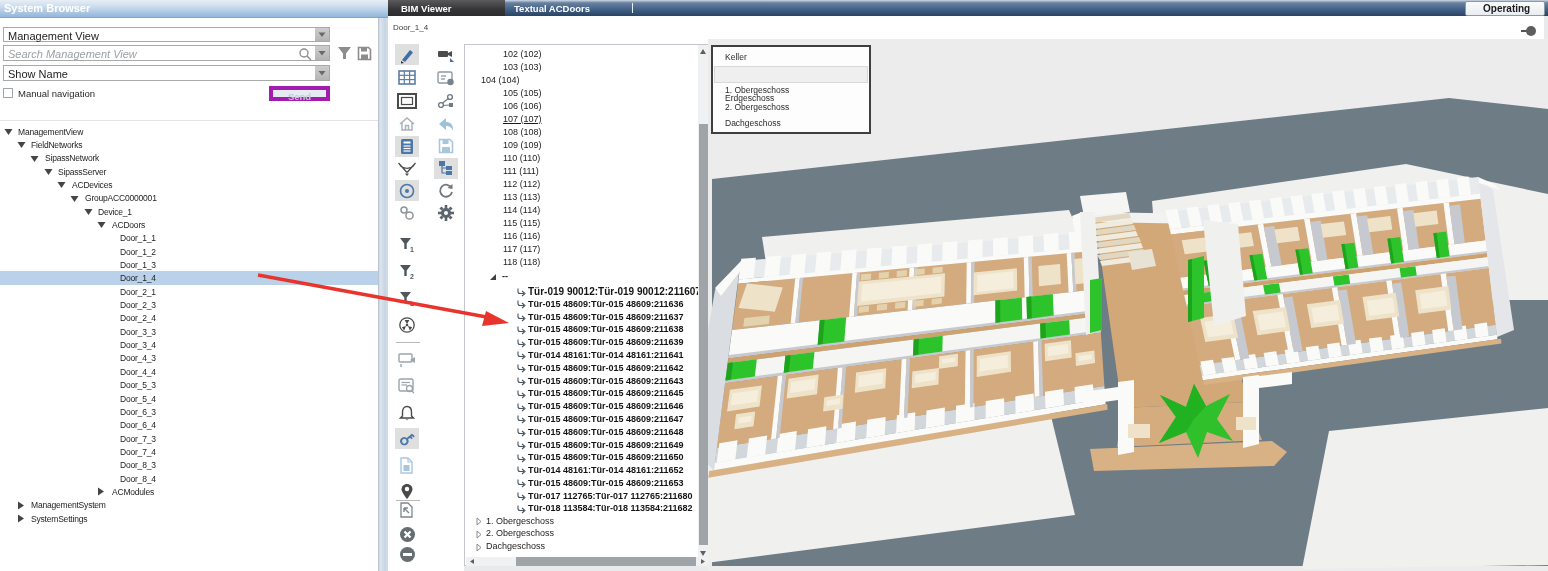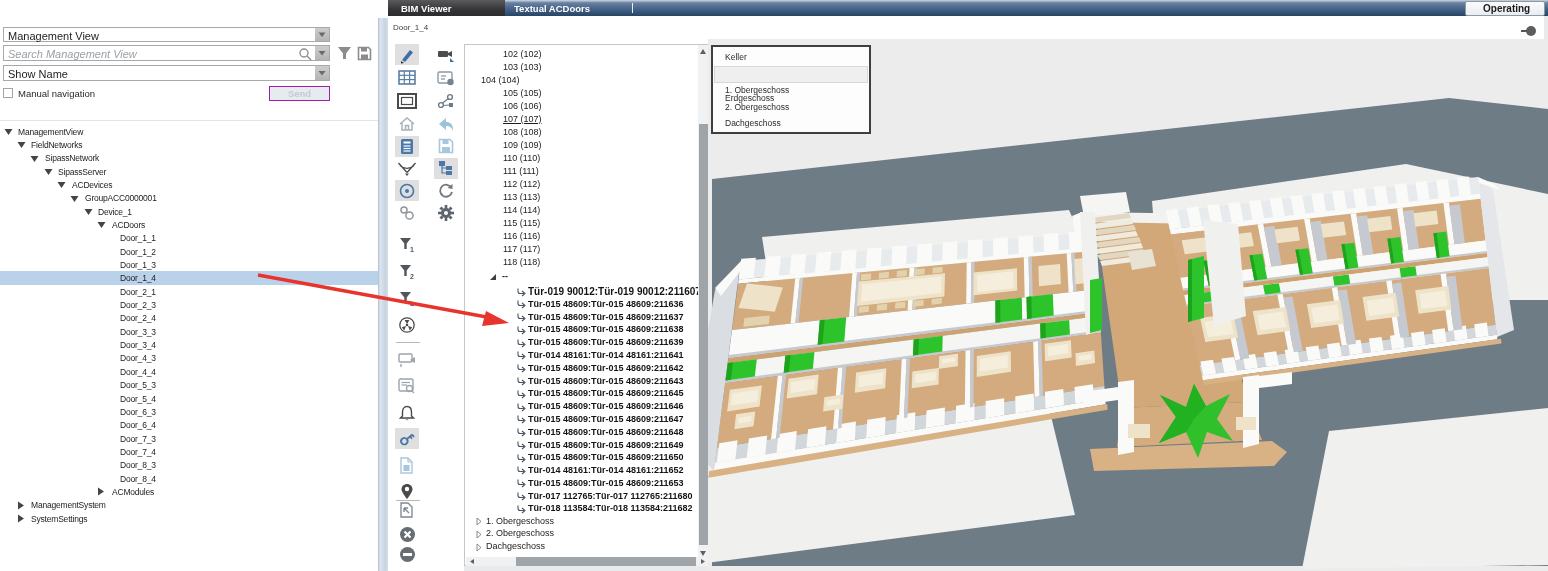--- a/index.html
+++ b/index.html
@@ -3,20 +3,25 @@
 <style>
 * { margin:0; padding:0; box-sizing:border-box; -webkit-font-smoothing:antialiased; }
 html,body { width:1548px; height:571px; overflow:hidden; background:#fff;
   font-family:"Liberation Sans", sans-serif; }
 .abs { position:absolute; }
 #root { position:relative; width:1548px; height:571px; }
 </style></head><body>
 <div id="root">
 
 <div class="abs" style="left:0;top:0;width:388px;height:571px;background:#fff;"></div>
+<div class="abs" style="left:0;top:0;width:388px;height:18px;
+ background:linear-gradient(#e7eef6 0%,#cfdeee 35%,#b3cce6 65%,#92b5d8 100%);
+ border-bottom:1px solid #9aa0a5;">
+ <span class="abs" style="left:4px;top:2px;font-size:11px;font-weight:bold;color:#fff;">System Browser</span>
+</div>
 
 <div class="abs" style="left:378px;top:18px;width:10px;height:553px;background:#cfdce8;border-left:1px solid #b9c6d3;"></div>
 <div class="abs" style="left:380px;top:18px;width:6px;height:553px;background:linear-gradient(90deg,#dde6ef,#c3d2e1);"></div>
 <div class="abs" style="left:3px;top:27px;width:327px;height:15px;background:#fff;border:1px solid #a9a9a9;"></div>
     <span class="abs" style="left:8px;top:30px;font-size:11px;color:#1d1d1d;">Management View</span>
     <div class="abs" style="left:315px;top:28px;width:14px;height:13px;background:linear-gradient(#cdcdcd,#b4b4b4);"></div>
     <svg class="abs" style="left:315px;top:28px" width="14" height="13" viewBox="0 0 14 13">
     <path d="M3.5,4.5 L10.5,4.5 L7,9.0 Z" fill="#6a6a6a"></path>
     </svg>
     <div class="abs" style="left:3px;top:45px;width:327px;height:16px;background:#fff;border:1px solid #a9a9a9;"></div>
@@ -38,21 +43,21 @@
     <svg class="abs" style="left:337px;top:46px" width="15" height="15" viewBox="0 0 15 15">
 <path d="M1,1 L14,1 L9,7.5 L9,13 L6,13 L6,7.5 Z" fill="#8c8c8c"></path>
     </svg>
 <svg class="abs" style="left:357px;top:46px" width="15" height="15" viewBox="0 0 15 15">
 <path d="M1.5,1.5 h10 l2,2 v10 h-12 Z" fill="none" stroke="#8c8c8c" stroke-width="1.6"></path>
 <rect x="4" y="1.5" width="6" height="4" fill="#8c8c8c"></rect>
 <rect x="4" y="8.5" width="7" height="5" fill="#8c8c8c"></rect>
     </svg>
     <div class="abs" style="left:3px;top:88px;width:10px;height:10px;background:#fff;border:1px solid #9fa6ac;"></div>
 <span class="abs" style="left:18px;top:88px;font-size:9.5px;color:#2a2a2a;">Manual navigation</span>
-<div class="abs" style="left:269px;top:86px;width:61px;height:15px;background:#e6ebef;border:1px solid #a21caf;
+<div class="abs" style="left:269px;top:86px;width:61px;height:15px;background:#e6ebef;border:4px solid #a21caf;
  color:#c3cbd2;font-size:9.5px;font-weight:bold;text-align:center;line-height:14px;">Send</div>
     <div class="abs" style="left:0;top:120px;width:378px;height:1px;background:#e4e4e4;"></div>
     <svg class="abs" style="left:4px;top:128.0px" width="9" height="8" viewBox="0 0 9 8">
       <path d="M0.5,1 L8.5,1 L4.5,7 Z" fill="#454545"></path>
     </svg>
     <span class="abs" style="left:18px;top:126.5px;font-size:8.5px;letter-spacing:-0.2px;color:#1c1c1c;white-space:nowrap;">ManagementView</span>
     <svg class="abs" style="left:17px;top:141.3px" width="9" height="8" viewBox="0 0 9 8">
       <path d="M0.5,1 L8.5,1 L4.5,7 Z" fill="#454545"></path>
     </svg>
     <span class="abs" style="left:31px;top:139.8px;font-size:8.5px;letter-spacing:-0.2px;color:#1c1c1c;white-space:nowrap;">FieldNetworks</span>

